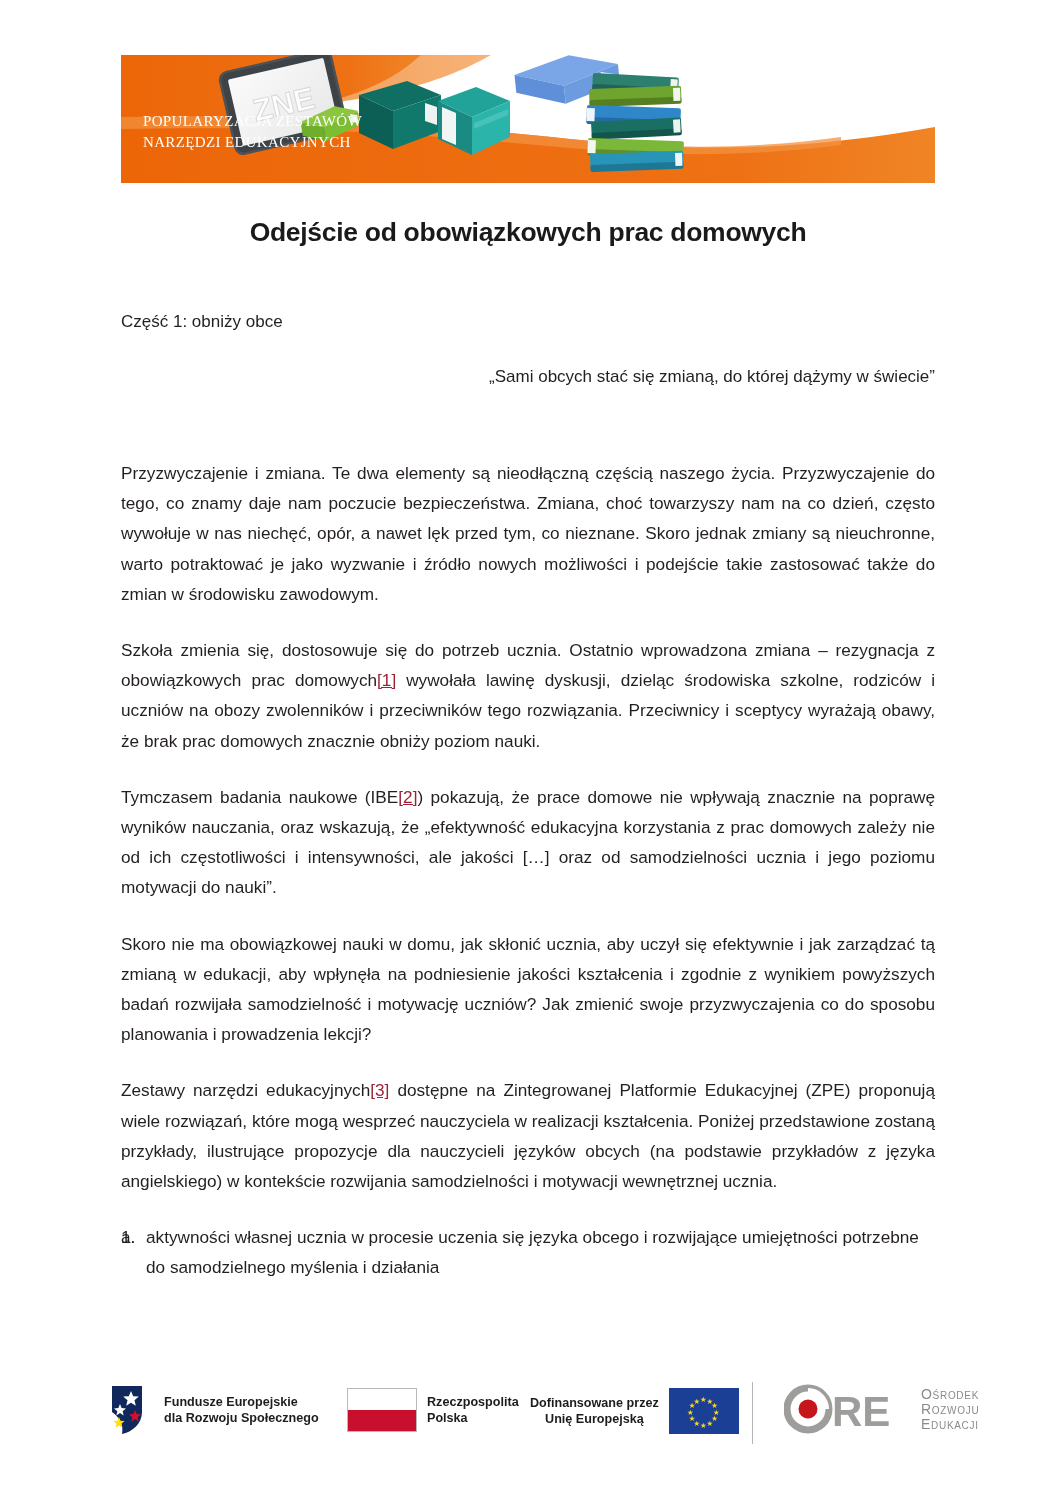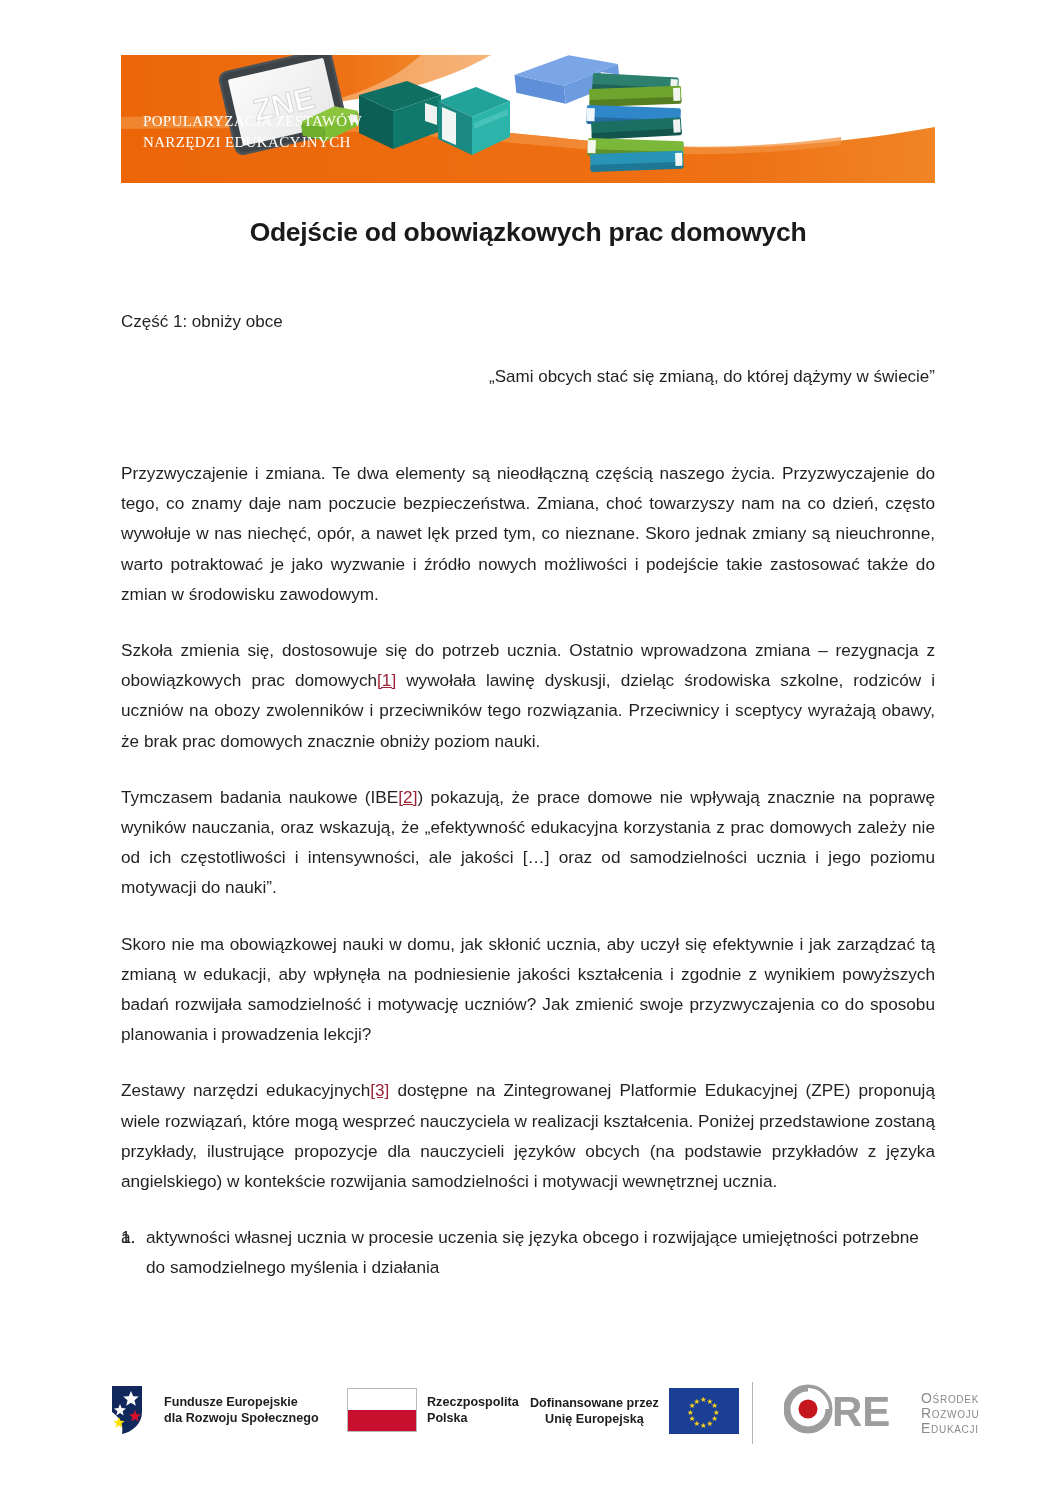--- a/index.html
+++ b/index.html
@@ -202,21 +202,21 @@
     height: 62px;
     background: #b5b5b5;
   }
 
   
   .ore {
     position: absolute;
     left: 684px;
     top: 4px;
     display: flex;
-    align-items: flex-end;
+    align-items: center;
     gap: 9px;
   }
   .ore-wordmark { display: flex; align-items: center; }
   .ore-sub {
     font-size: 14px;
     line-height: 15px;
     letter-spacing: 0.7px;
     color: #8a8a8a;
     font-variant: small-caps;
     white-space: pre-line;

